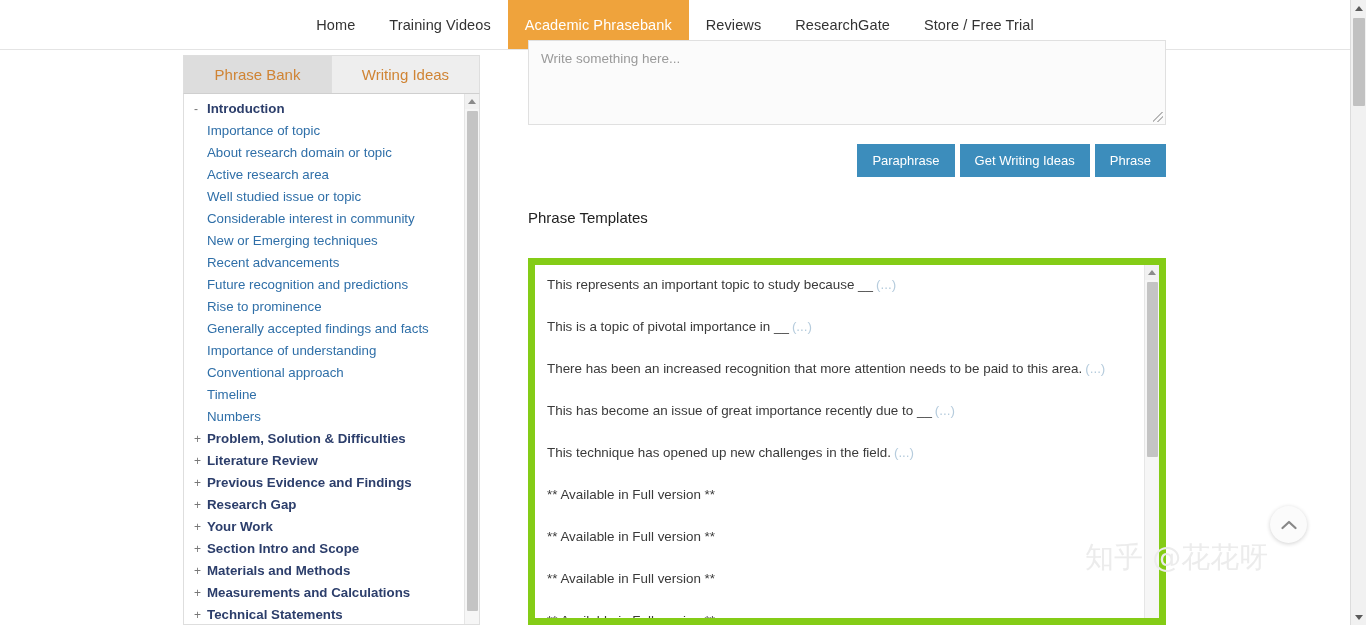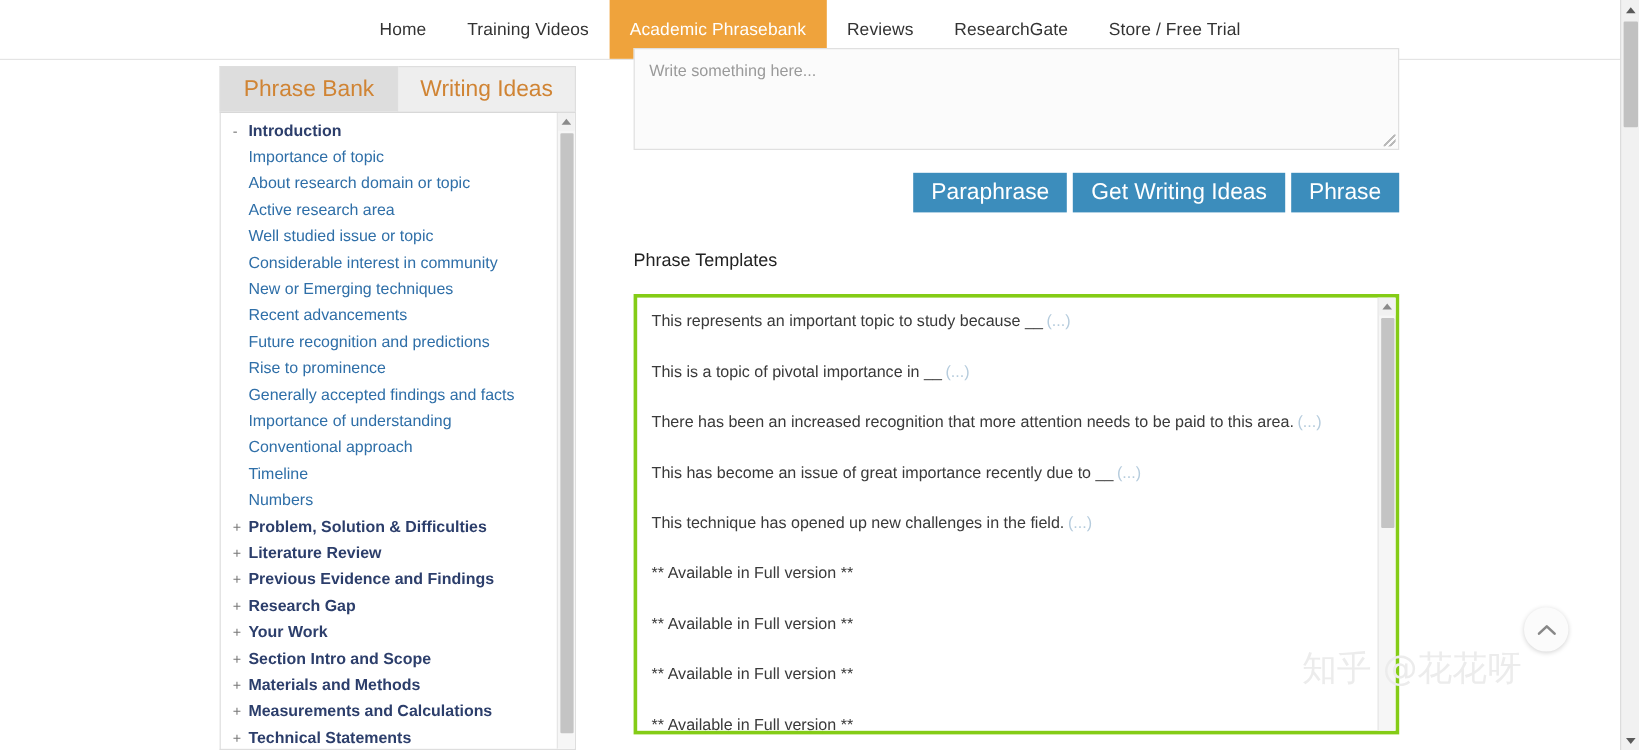--- a/index.html
+++ b/index.html
@@ -64,21 +64,21 @@
   #sidebar-tabs {
     display: flex;
     height: 38px;
     width: 297px;
   }
   .side-tab {
     flex: 1;
     display: flex;
     align-items: center;
     justify-content: center;
-    font-size: 19px;
+    font-size: 15px;
     color: #d08434;
     cursor: pointer;
     border: 1px solid #dedede;
     border-bottom: none;
   }
   .side-tab.active {
     background: #dddddd;
   }
   .side-tab.inactive {
     background: #eeeeee;
@@ -191,37 +191,37 @@
     justify-content: flex-end;
     gap: 5px;
     margin-top: 19px;
   }
   .btn-blue {
     background: #3c8dbc;
     color: #ffffff;
     border: none;
     height: 33px;
     padding: 0 15px;
-    font-size: 19px;
+    font-size: 13px;
     font-family: "Liberation Sans", sans-serif;
     cursor: pointer;
   }
 
   #templates-title {
     margin-top: 32px;
     font-size: 15px;
     font-weight: normal;
     color: #222222;
   }
   #templates-panel {
     position: relative;
-    margin-top: 19px;
+    margin-top: 32px;
     width: 638px;
     height: 367px;
-    border: 3px solid #84cc16;
+    border: 7px solid #84cc16;
     background: #ffffff;
     overflow: hidden;
   }
   #templates-list {
     padding: 12px 14px 0 12px;
     width: 620px;
   }
   .tpl-row {
     height: 42px;
     font-size: 13.4px;

